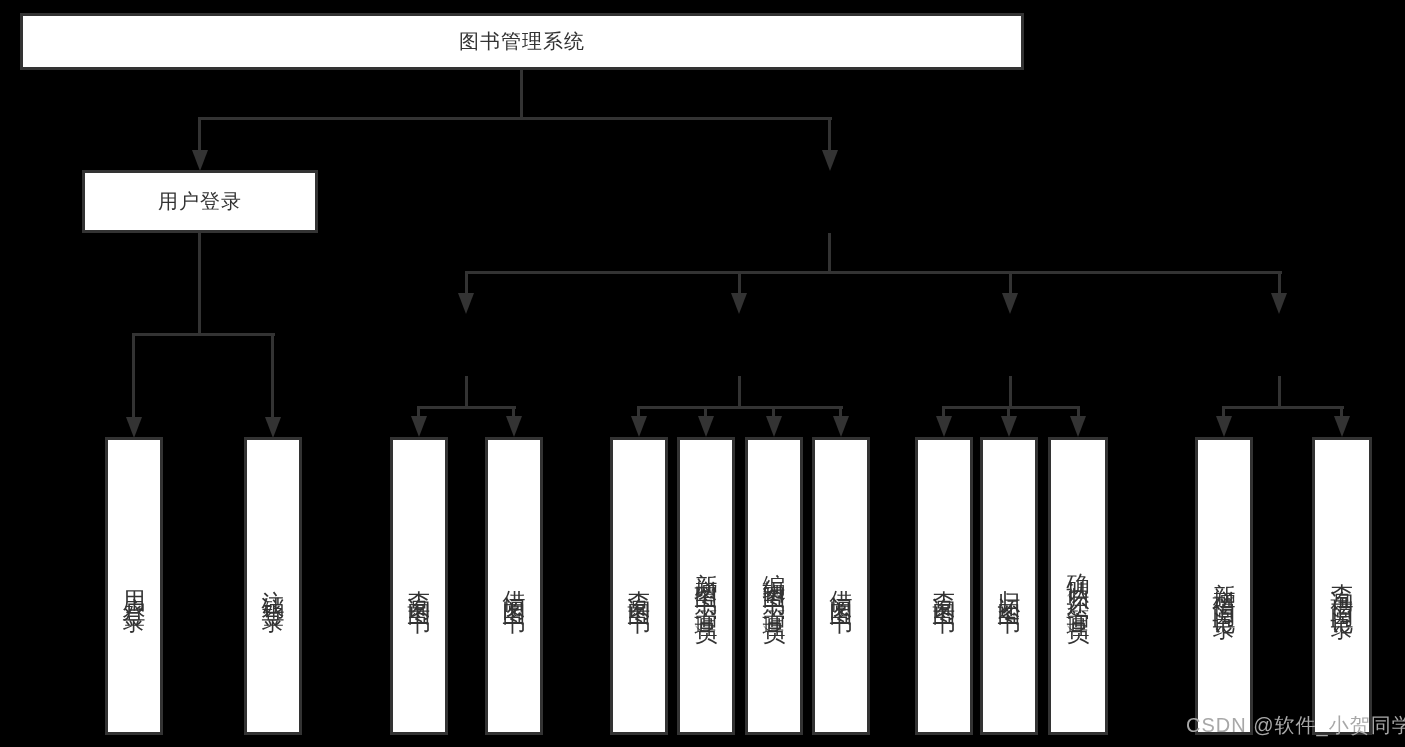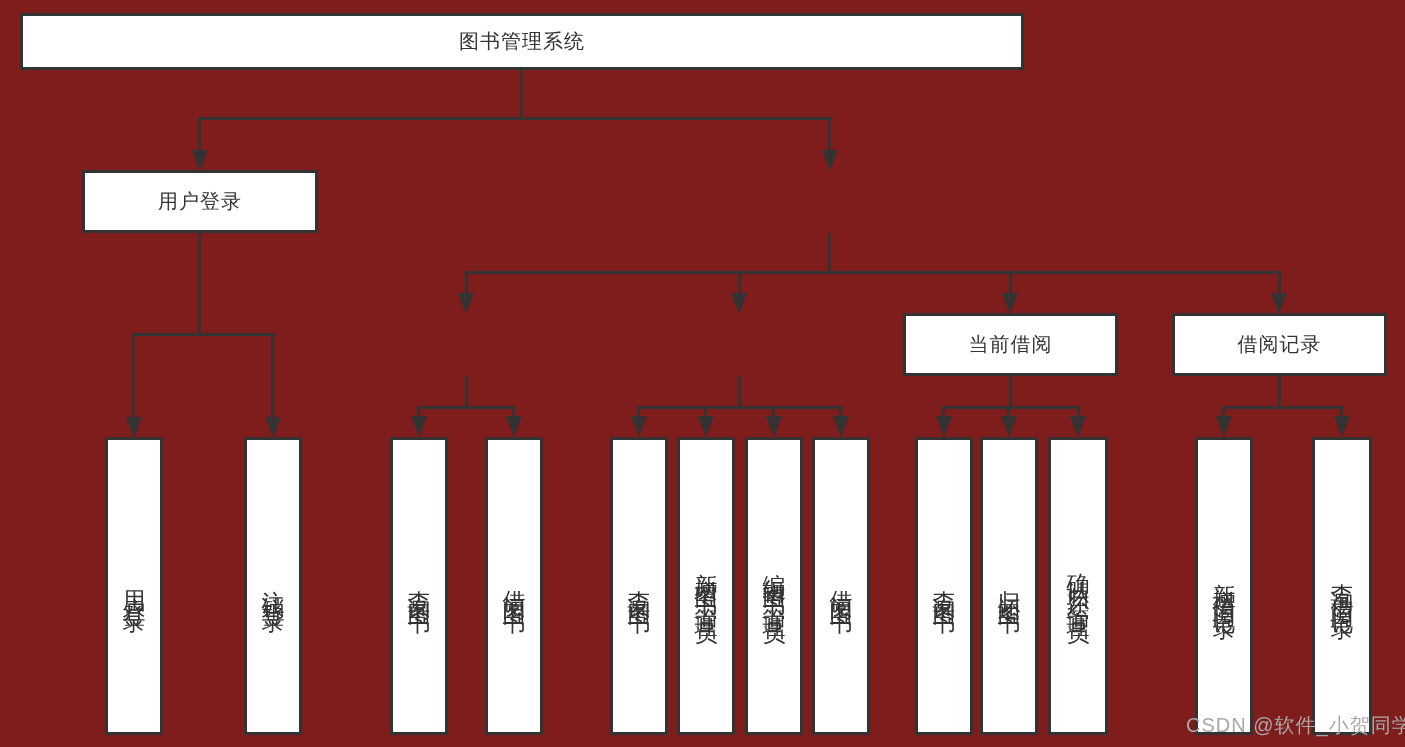--- a/index.html
+++ b/index.html
@@ -1,17 +1,17 @@
 <!DOCTYPE html>
 <html><head>
 <meta charset="utf-8">
 <style>
   html,body { margin:0; padding:0; background:#ffffff; }
   #canvas {
-    position:relative; width:1405px; height:747px; background:#7f1d1d;
+    position:relative; width:1405px; height:747px; background:#000000;
     font-family:"Liberation Sans","DejaVu Sans",sans-serif; overflow:hidden;
   }
   .box {
     position:absolute; box-sizing:border-box; background:#ffffff;
     border:3px solid #333333; color:#333333; font-size:20px;
     display:flex; align-items:center; justify-content:center; letter-spacing:1px;
   }
   .leaf {
     position:absolute; box-sizing:border-box; background:#ffffff;
     border:3px solid #333333; color:#333333; font-size:23px;
@@ -36,23 +36,21 @@
 
 <div id="canvas">
 
   <div class="box" style="left:20px;top:13px;width:1004px;height:57px;">图书管理系统</div>
 
   <div class="box" style="left:82px;top:170px;width:236px;height:63px;">用户登录</div>
 
 
 
 
-  <div class="box" style="left:903px;top:313px;width:215px;height:63px;">当前借阅</div>
 
-  <div class="box" style="left:1172px;top:313px;width:215px;height:63px;">借阅记录</div>
 
   <div class="leaf" style="left:105px;">用户登录</div>
   <div class="leaf" style="left:244px;">注销登录</div>
 
   <div class="leaf" style="left:390px;">查询图书</div>
   <div class="leaf" style="left:485px;">借阅图书</div>
 
   <div class="leaf" style="left:610px;">查询图书</div>
   <div class="leaf" style="left:677px;">新增图书（管理员）</div>
   <div class="leaf" style="left:745px;">编辑图书（管理员）</div>

